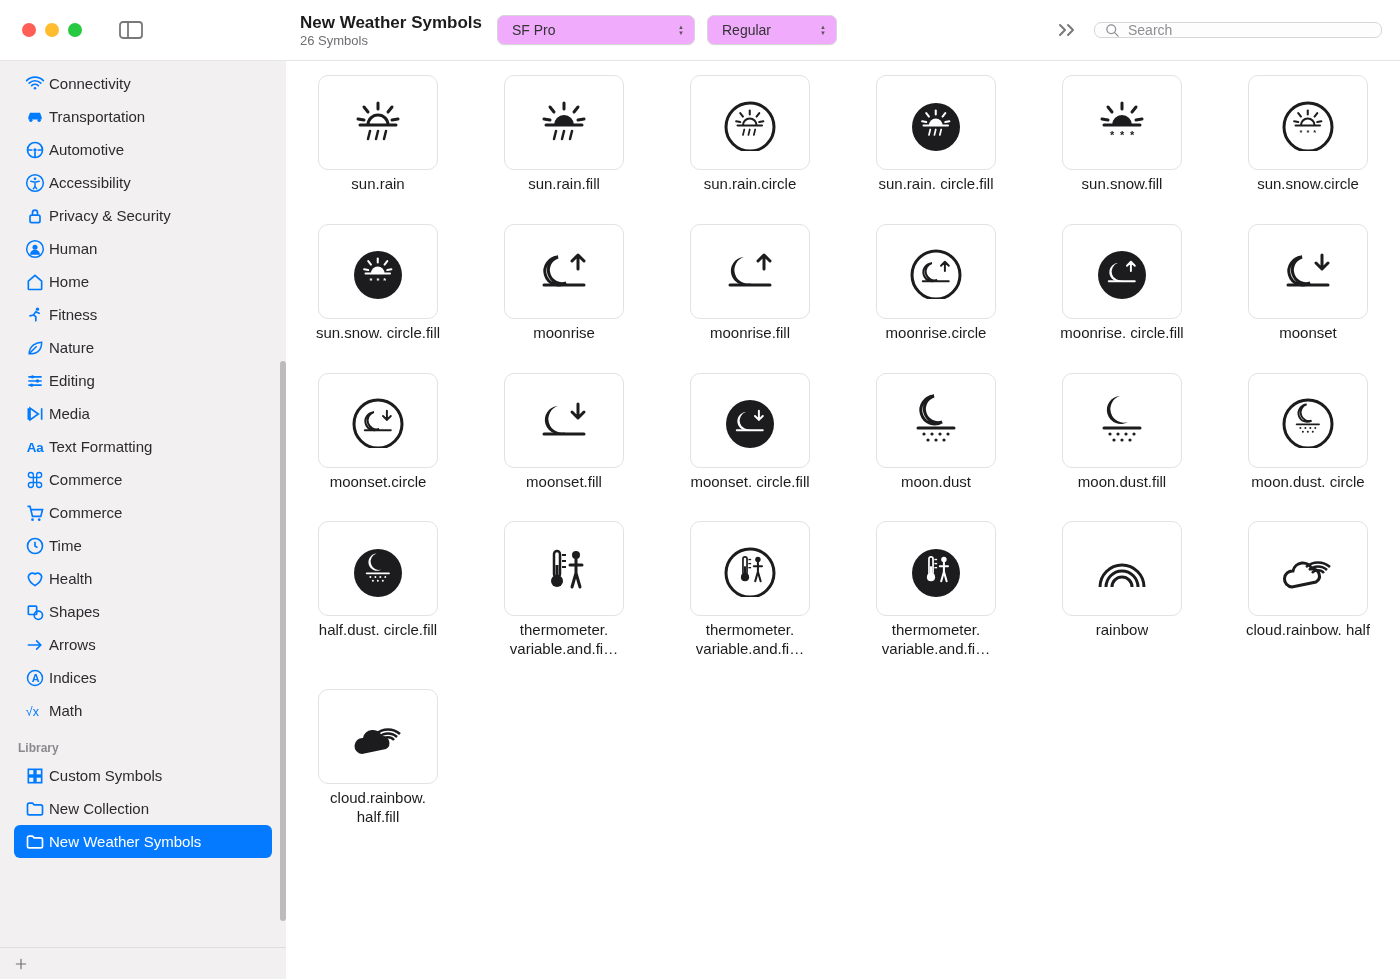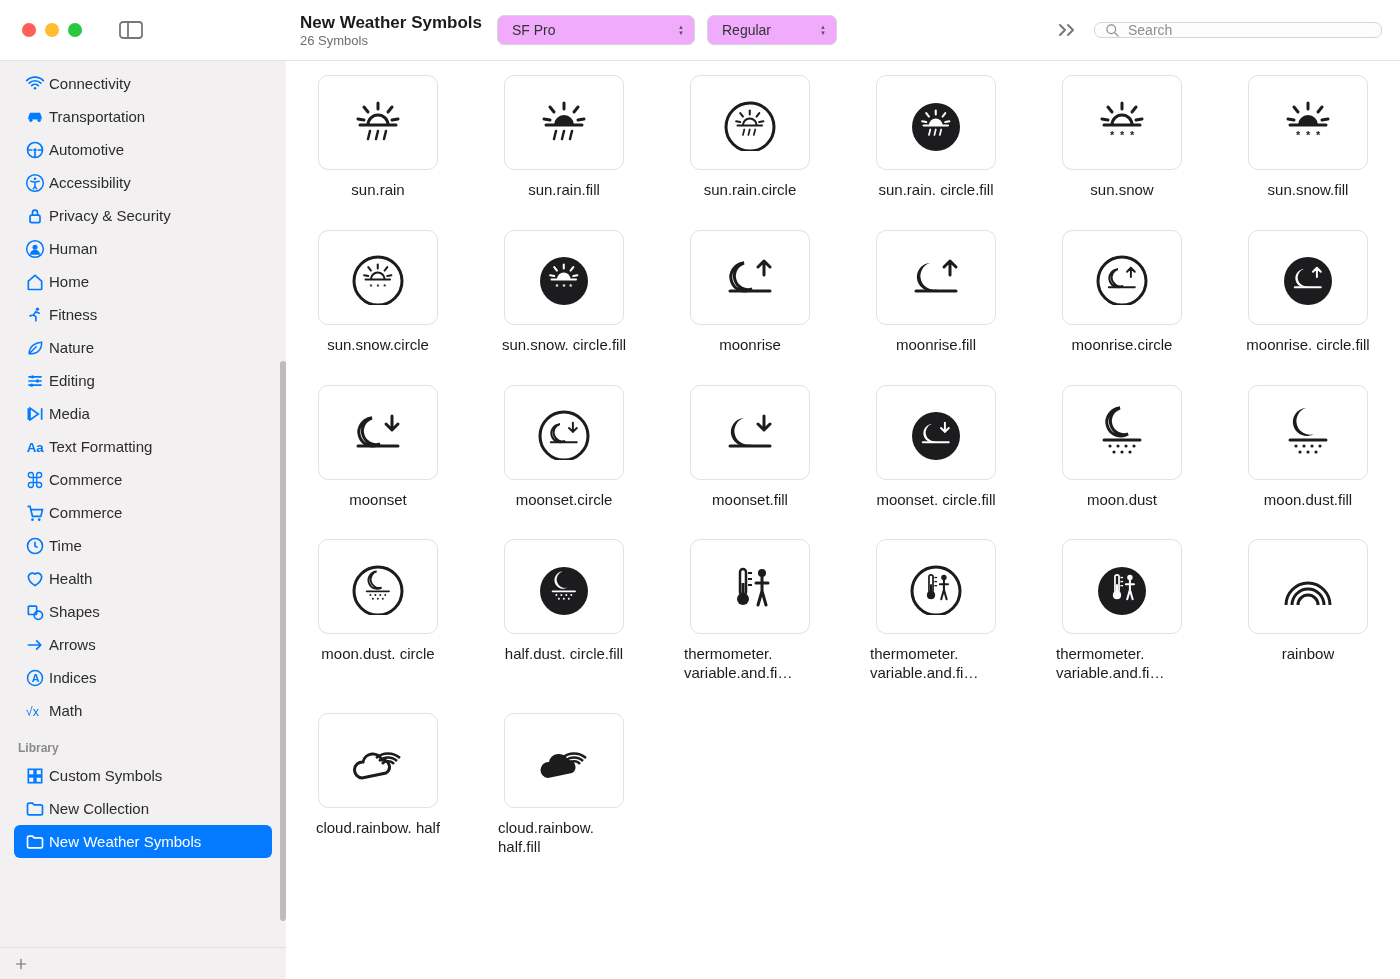--- a/index.html
+++ b/index.html
@@ -119,21 +119,21 @@
   }
   .symbol-cell { display: flex; flex-direction: column; align-items: center; }
   .symbol-tile {
     width: 120px; height: 95px;
     border: 1px solid #e2e2e5; border-radius: 10px;
     background: #fff;
     display: flex; align-items: center; justify-content: center;
     color: #1c1c1e;
   }
   .symbol-label {
-    margin-top: 11px; font-size: 15px; text-align: left;
+    margin-top: 5px; font-size: 15px; text-align: center;
     max-width: 132px; line-height: 1.25;
     overflow: hidden;
     display: -webkit-box;
     -webkit-line-clamp: 2;
     -webkit-box-orient: vertical;
     word-break: break-word;
   }
   .scrollbar-hint {
     position: absolute; right: 0; top: 300px; width: 6px; height: 560px;
     background: rgba(0,0,0,0.22); border-radius: 3px;
@@ -789,28 +789,20 @@
             <div class="symbol-tile">
               <svg width="64" height="56" viewBox="0 0 64 56">
                 <use href="#sun-rain-circle-fill"></use>
               </svg>
             </div>
             <div class="symbol-label">sun.rain. circle.fill</div>
           </div>
           <div class="symbol-cell">
             <div class="symbol-tile">
               <svg width="64" height="56" viewBox="0 0 64 56">
-                <use href="#sun-snow"></use>
-              </svg>
-            </div>
-            <div class="symbol-label">sun.snow</div>
-          </div>
-          <div class="symbol-cell">
-            <div class="symbol-tile">
-              <svg width="64" height="56" viewBox="0 0 64 56">
                 <use href="#sun-snow-fill"></use>
               </svg>
             </div>
             <div class="symbol-label">sun.snow.fill</div>
           </div>
           <div class="symbol-cell">
             <div class="symbol-tile">
               <svg width="64" height="56" viewBox="0 0 64 56">
                 <use href="#sun-snow-circle"></use>
               </svg>

